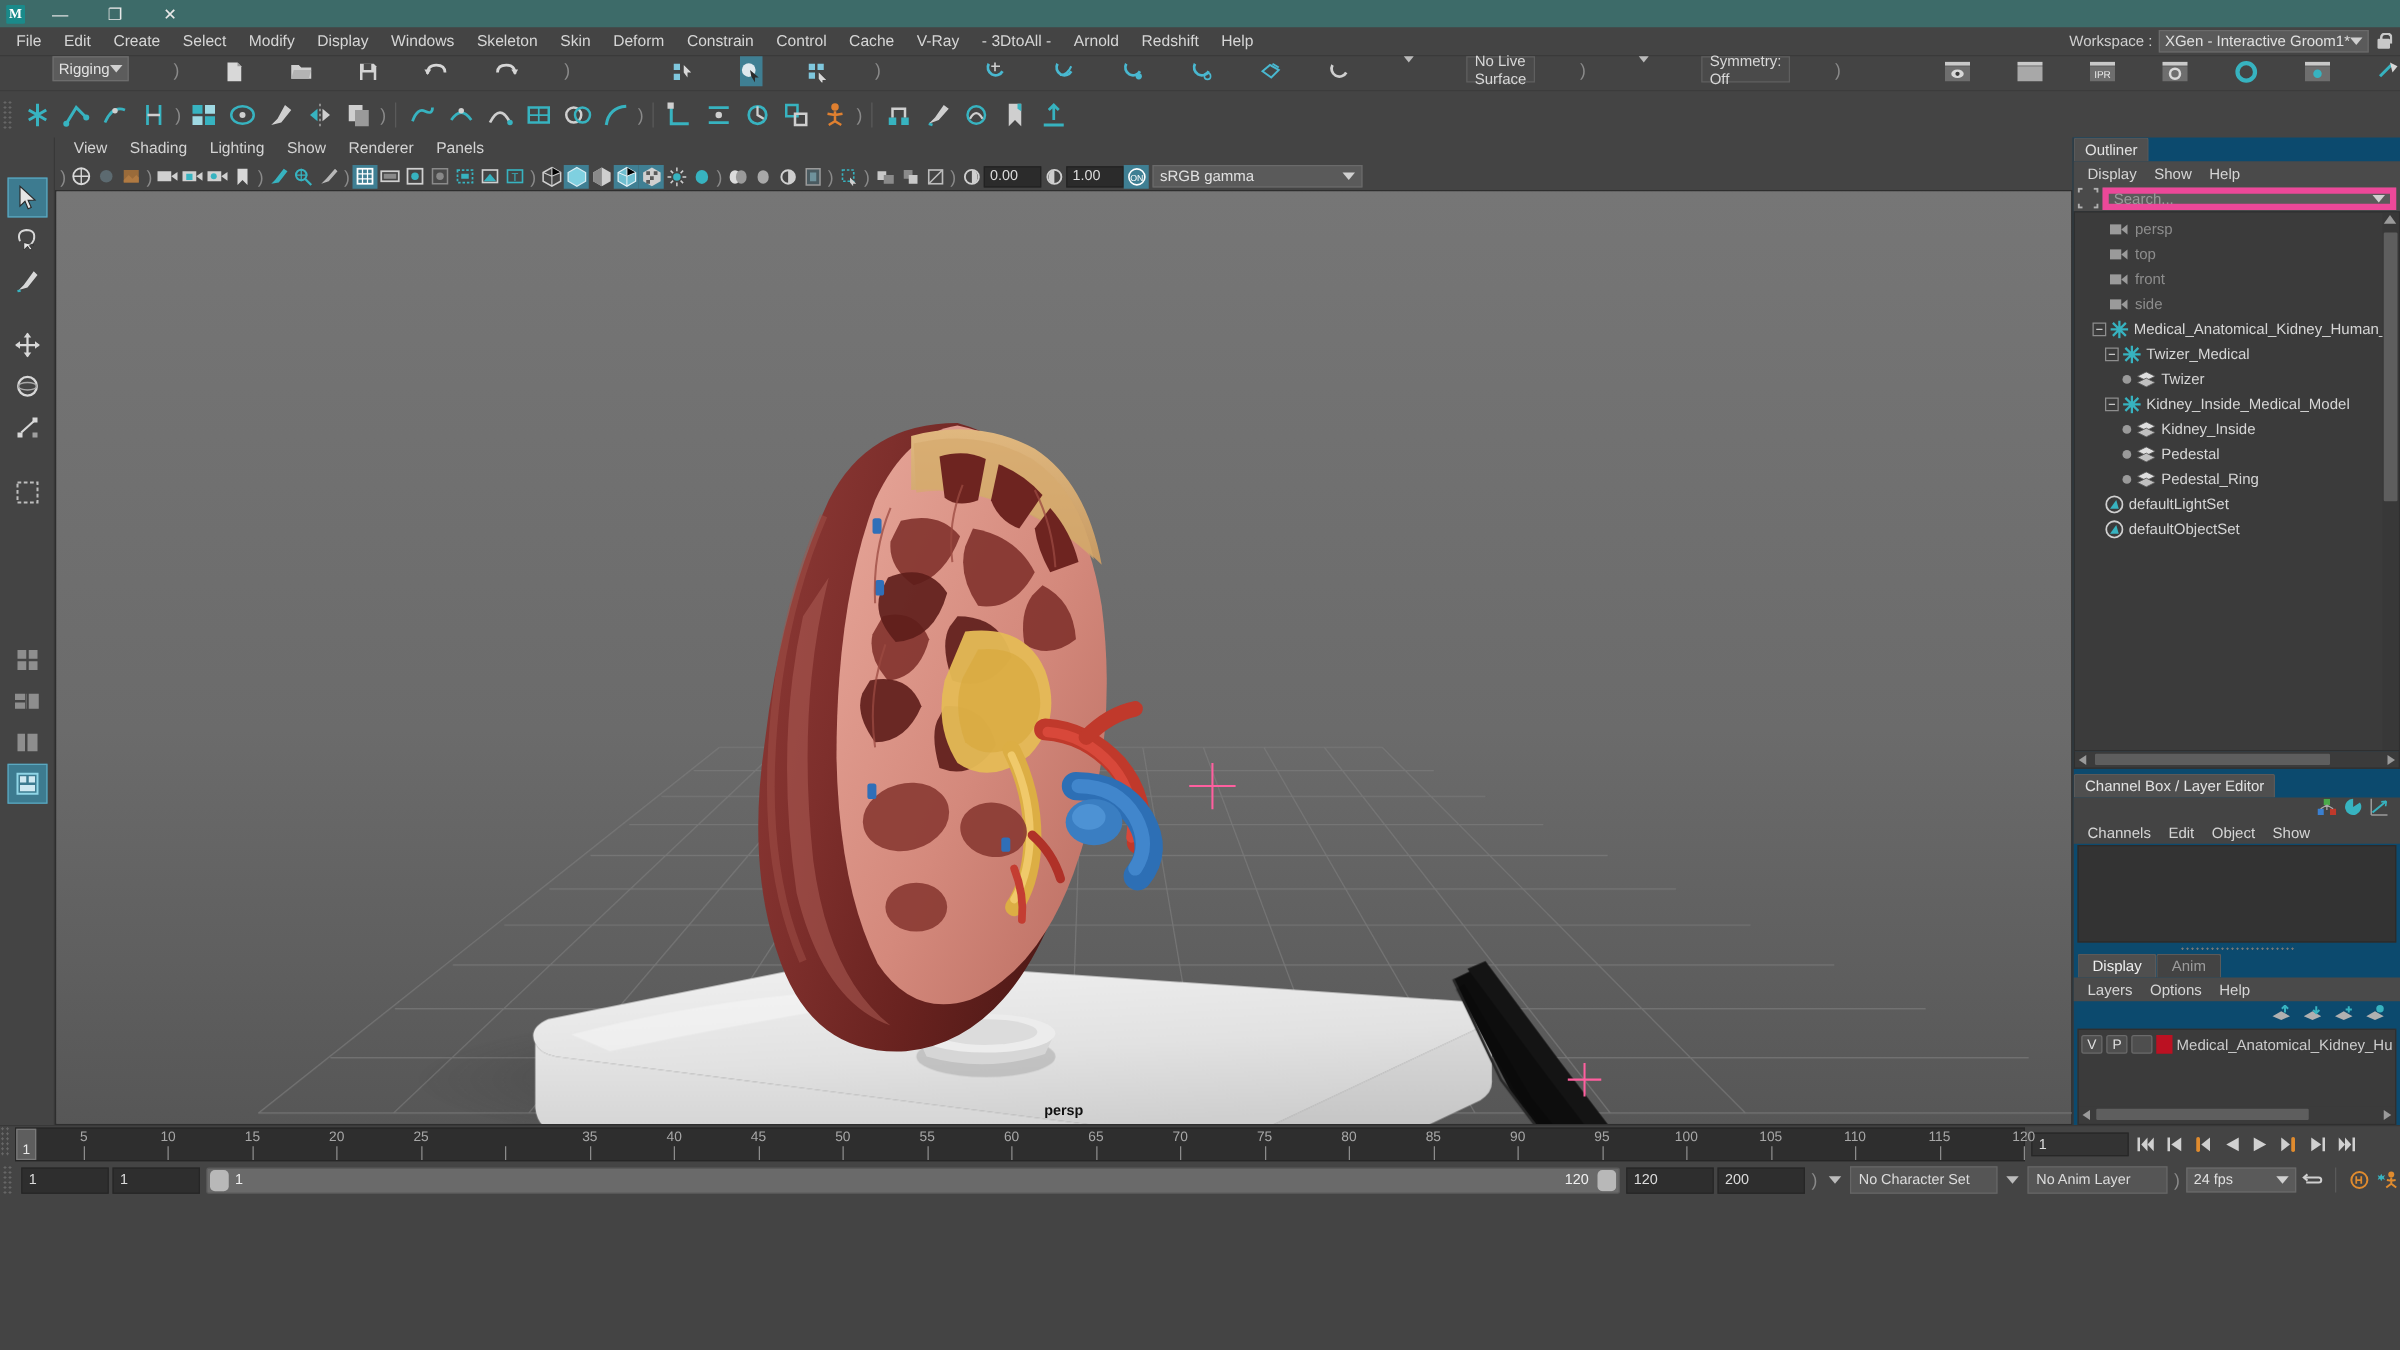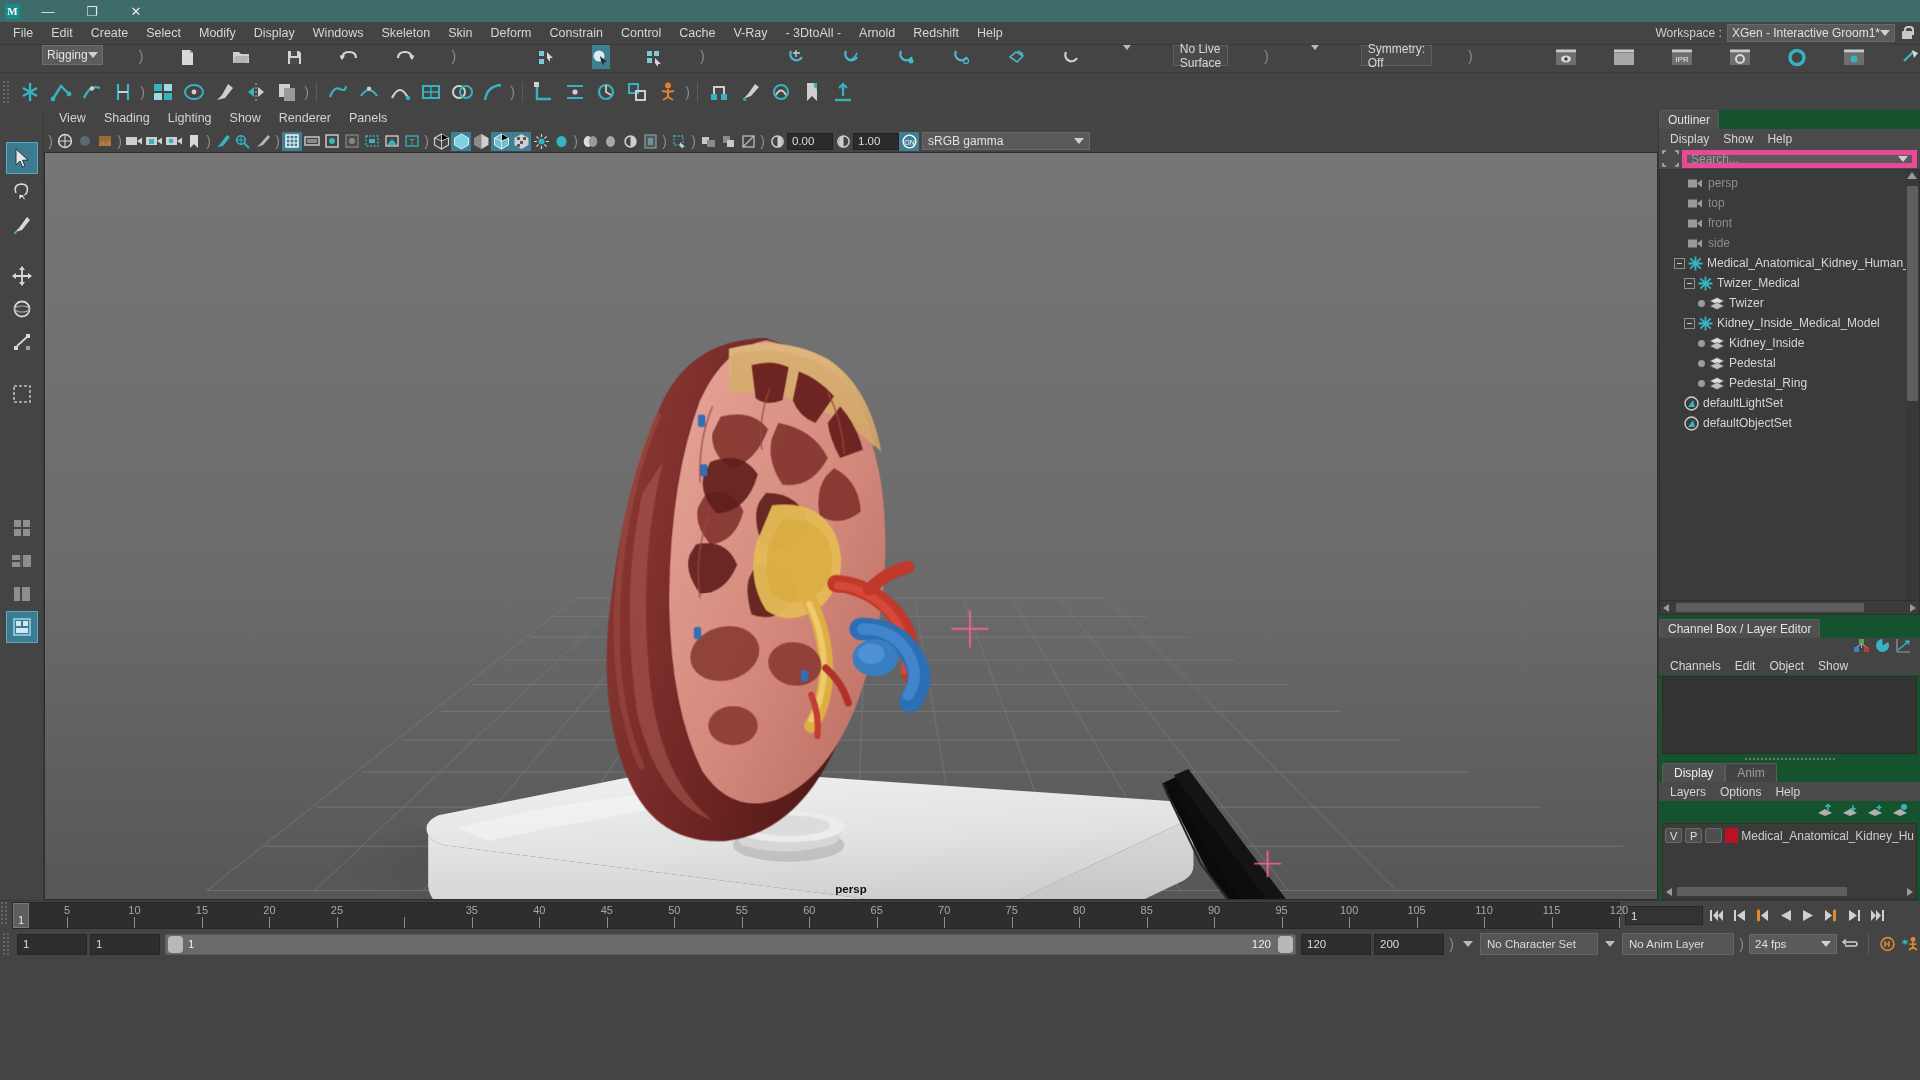--- a/index.html
+++ b/index.html
@@ -178,21 +178,21 @@
     background: linear-gradient(180deg, #6e6e6e 0%, #6a6a6a 40%, #5e5e5e 100%);
     border: 1px solid #2e2e2e;
   }
   .persp-label {
     position: absolute; bottom: 4px; left: 50%; transform: translateX(-50%);
     color: #111; font-size: 11.5px; font-weight: bold;
   }
 
   
   .dock {
-    width: 262px; background: #14532d; display: flex; flex-direction: column;
+    width: 262px; background: #0c4a6e; display: flex; flex-direction: column;
     border-left: 1px solid #383838;
   }
   .panel-tabbar { height: 19px; display: flex; align-items: flex-end; }
   .panel-tab {
     background: #4f4f4f; border: 1px solid #5a5a5a; border-bottom: none;
     padding: 2px 8px 2px 8px; font-size: 12px; color: #e2e2e2;
     border-radius: 2px 2px 0 0;
   }
   .panel-menubar {
     height: 19px; display: flex; align-items: center; gap: 0;

